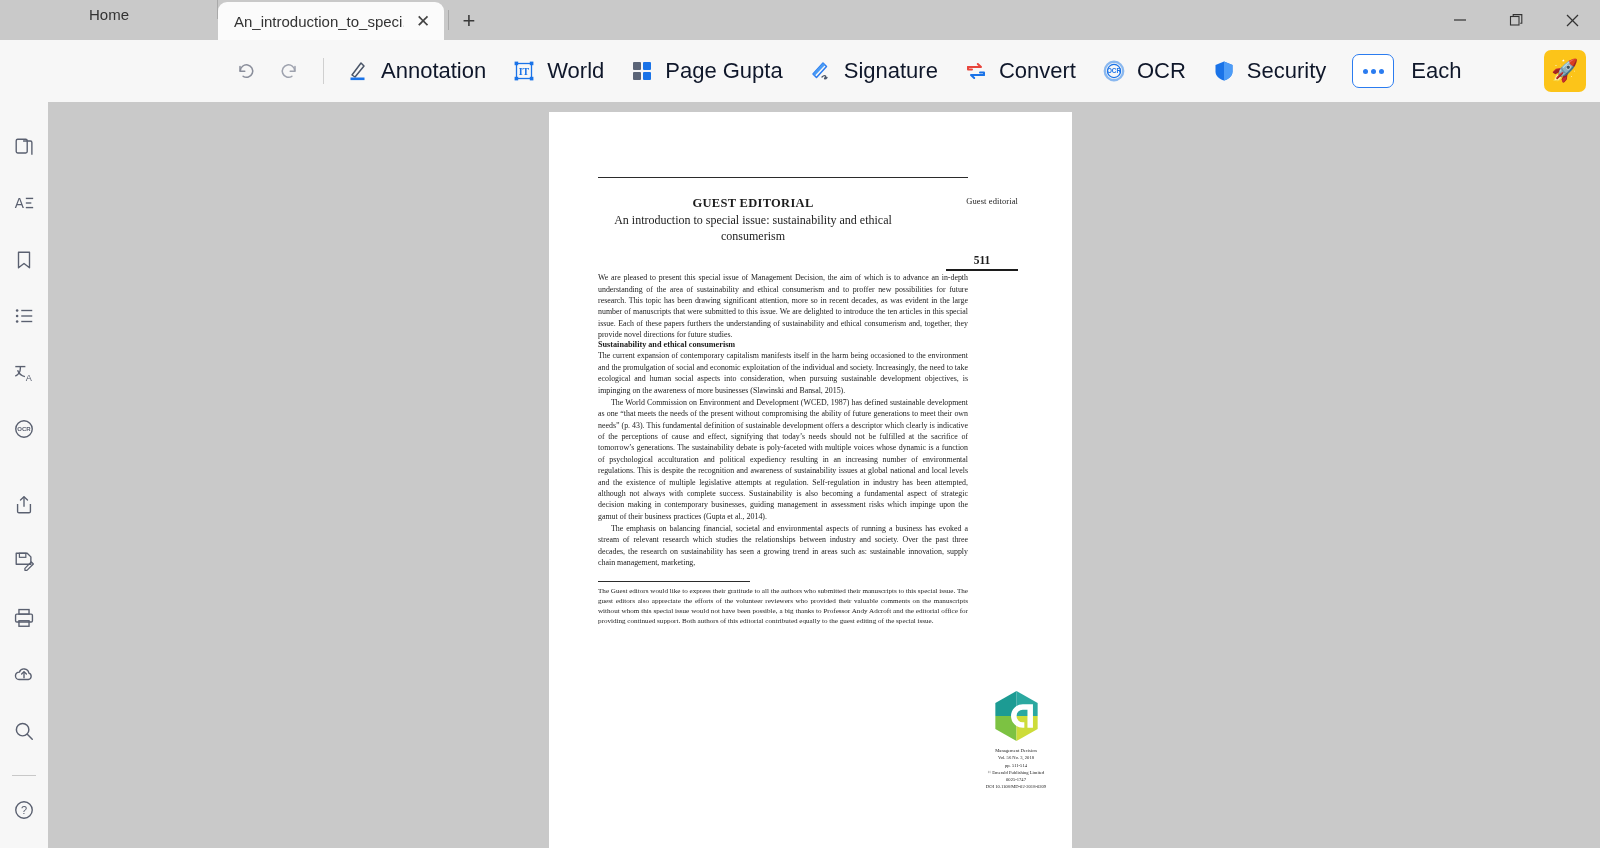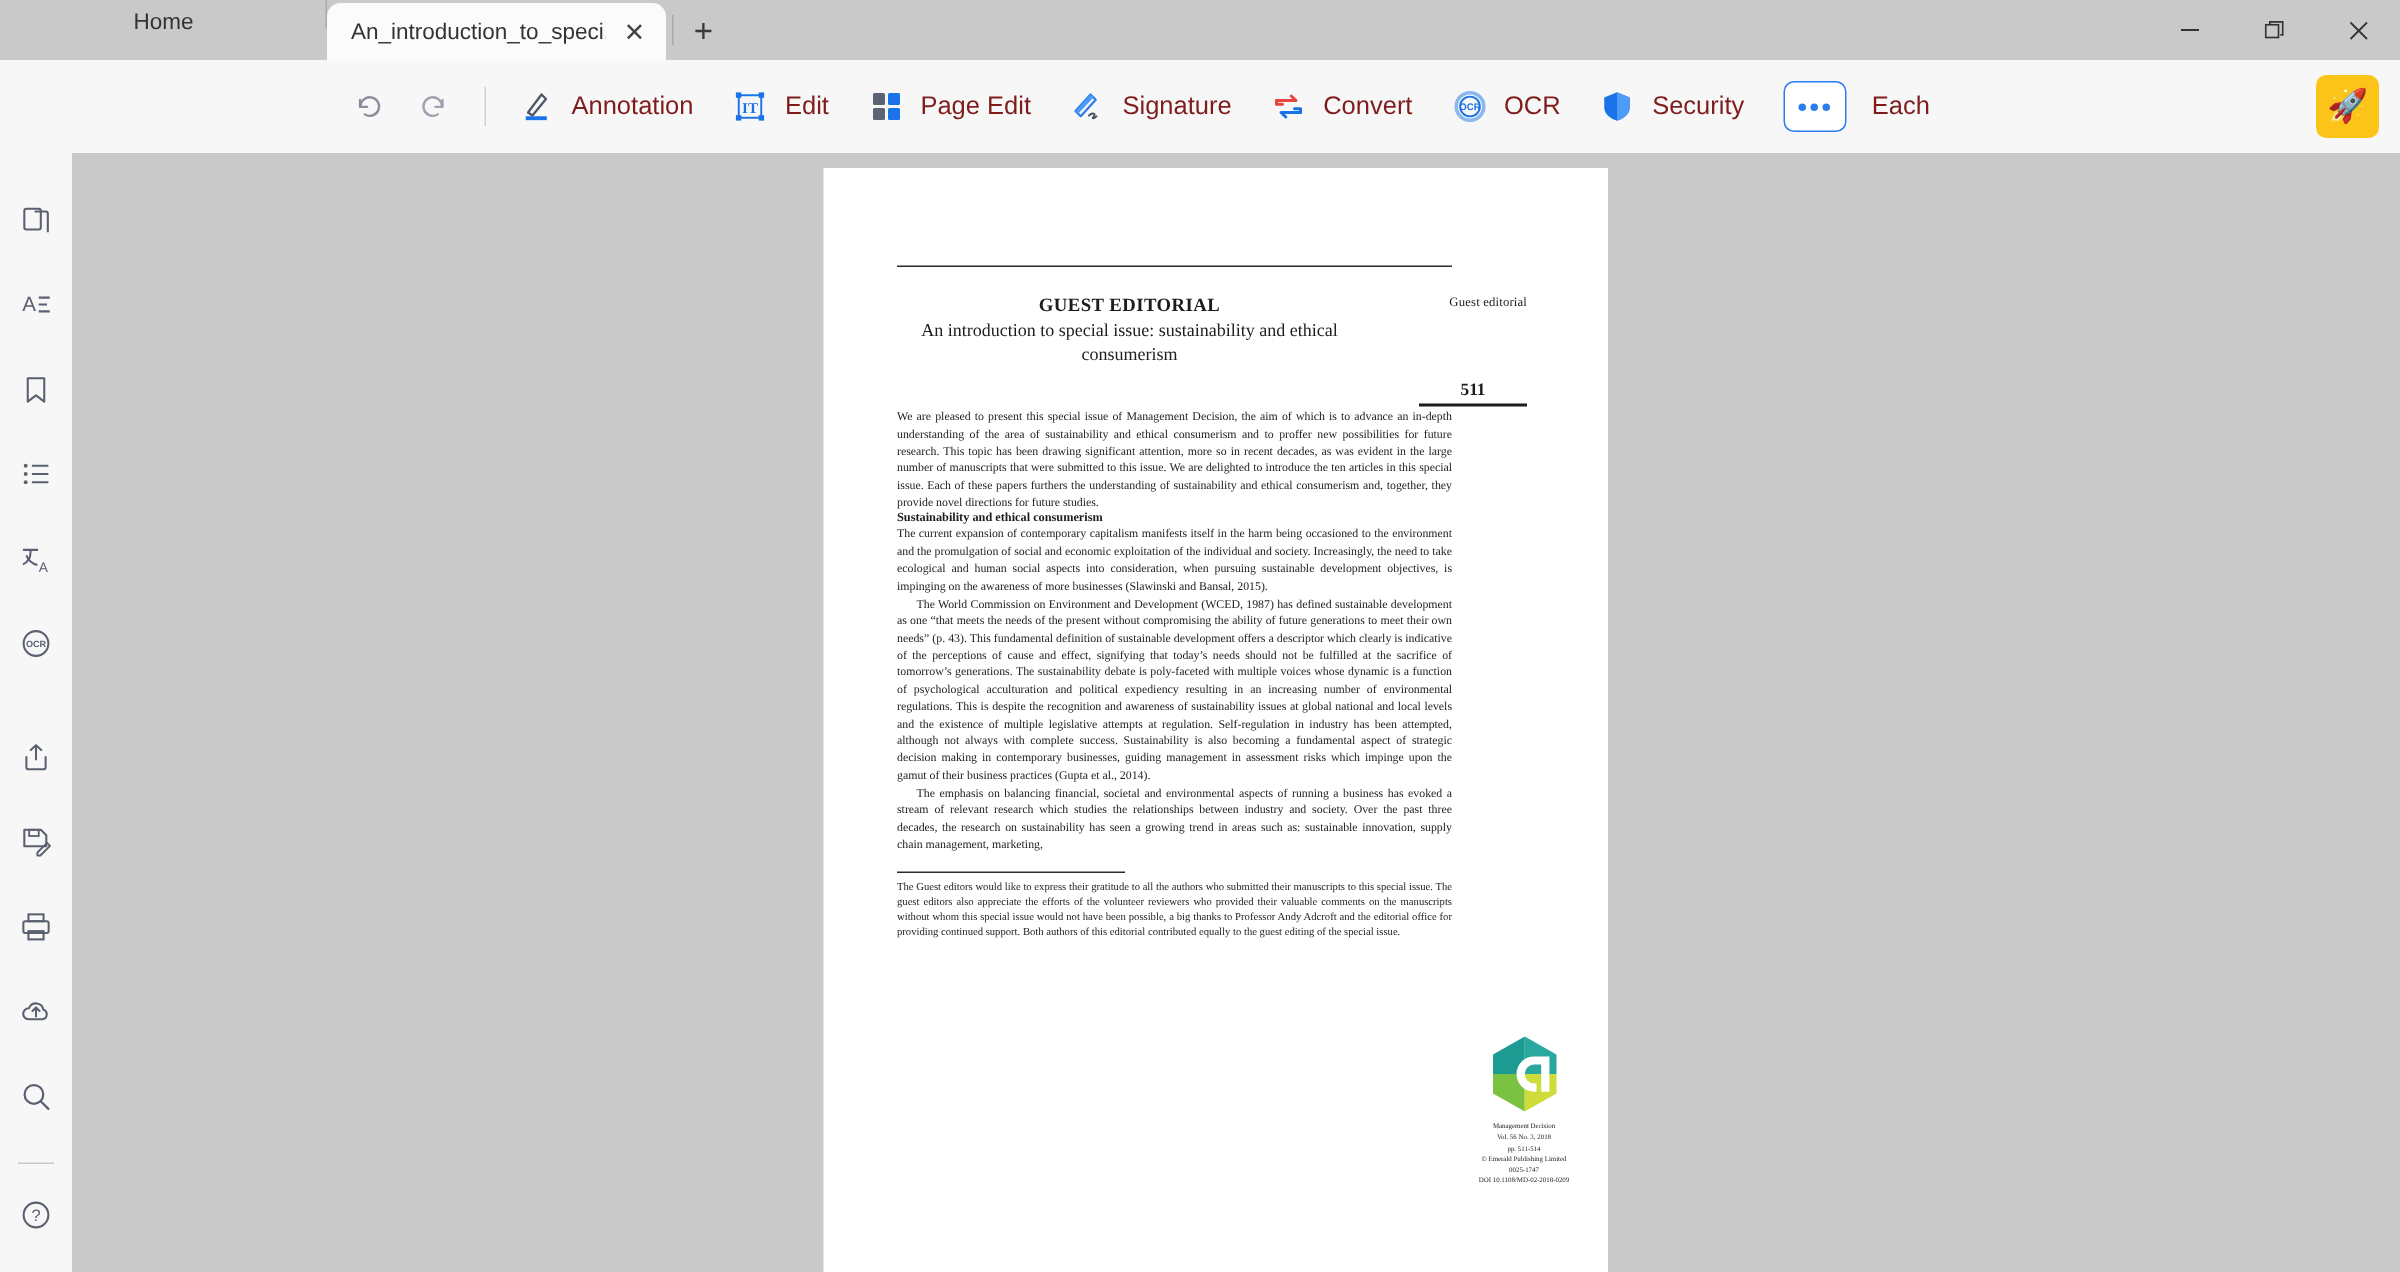--- a/index.html
+++ b/index.html
@@ -102,21 +102,21 @@
   .tb-divider {
     width: 1px; height: 26px; background: #d0d0d0;
     margin: 0 14px;
   }
   .tb-item {
     display: flex; align-items: center;
     gap: 9px; padding: 6px 12px 6px 8px;
     border-radius: 6px; cursor: pointer;
     margin-right: 6px;
   }
-  .tb-label { font-size: 17px; color: #7f1d1d; white-space: nowrap; }
+  .tb-label { font-size: 22px; color: #0f172a; white-space: nowrap; }
   .tb-icon { width: 26px; height: 26px; display: flex; align-items: center; justify-content: flex-start; }
   .more-box {
     border: 1.5px solid #2b7cf0; border-radius: 7px;
     width: 42px; height: 34px;
     display: flex; align-items: center; justify-content: center;
     background: #fff; margin-right: 8px;
   }
   .more-dots { display: flex; gap: 3px; }
   .more-dots i { width: 5px; height: 5px; border-radius: 50%; background: #2b7cf0; display: block; }
   .rocket-btn {
@@ -289,33 +289,33 @@
       <span class="tb-icon">
         <svg width="24" height="24" viewBox="0 0 24 24">
           <rect x="4.5" y="4.5" width="15" height="15" fill="none" stroke="#1a73e8" stroke-width="1.3"></rect>
           <rect x="2.6" y="2.6" width="3.6" height="3.6" fill="#1a73e8"></rect>
           <rect x="17.8" y="2.6" width="3.6" height="3.6" fill="#1a73e8"></rect>
           <rect x="2.6" y="17.8" width="3.6" height="3.6" fill="#1a73e8"></rect>
           <rect x="17.8" y="17.8" width="3.6" height="3.6" fill="#1a73e8"></rect>
           <text x="12" y="16" font-size="10" font-weight="bold" fill="#1a73e8" text-anchor="middle" font-family="Liberation Serif, serif">IT</text>
         </svg>
       </span>
-      <span class="tb-label">Edit</span>
+      <span class="tb-label">World</span>
     </div>
 
     <div class="tb-item">
       <span class="tb-icon">
         <svg width="24" height="24" viewBox="0 0 24 24">
           <rect x="3" y="3" width="8" height="8" rx="1" fill="#5b6477"></rect>
           <rect x="13" y="3" width="8" height="8" rx="1" fill="#1a73e8"></rect>
           <rect x="3" y="13" width="8" height="8" rx="1" fill="#5b6477"></rect>
           <rect x="13" y="13" width="8" height="8" rx="1" fill="#1a73e8"></rect>
         </svg>
       </span>
-      <span class="tb-label">Page Edit</span>
+      <span class="tb-label">Page Gupta</span>
     </div>
 
     <div class="tb-item">
       <span class="tb-icon">
         <svg width="24" height="24" viewBox="0 0 24 24">
           <path d="M4 15 L14 4 L17.5 7.5 L7.5 18.5 Z" fill="none" stroke="#2b7cf0" stroke-width="1.5" stroke-linejoin="round"></path>
           <path d="M4 15 L14 4 L16 6 L5.8 16.8 Z" fill="#4a9bf5"></path>
           <path d="M13 18 c2.5-2.5 5-1 3 .8 c-1.4 1.3 .6 1.6 2-.3" fill="none" stroke="#4a5568" stroke-width="1.3" stroke-linecap="round"></path>
         </svg>
       </span>

